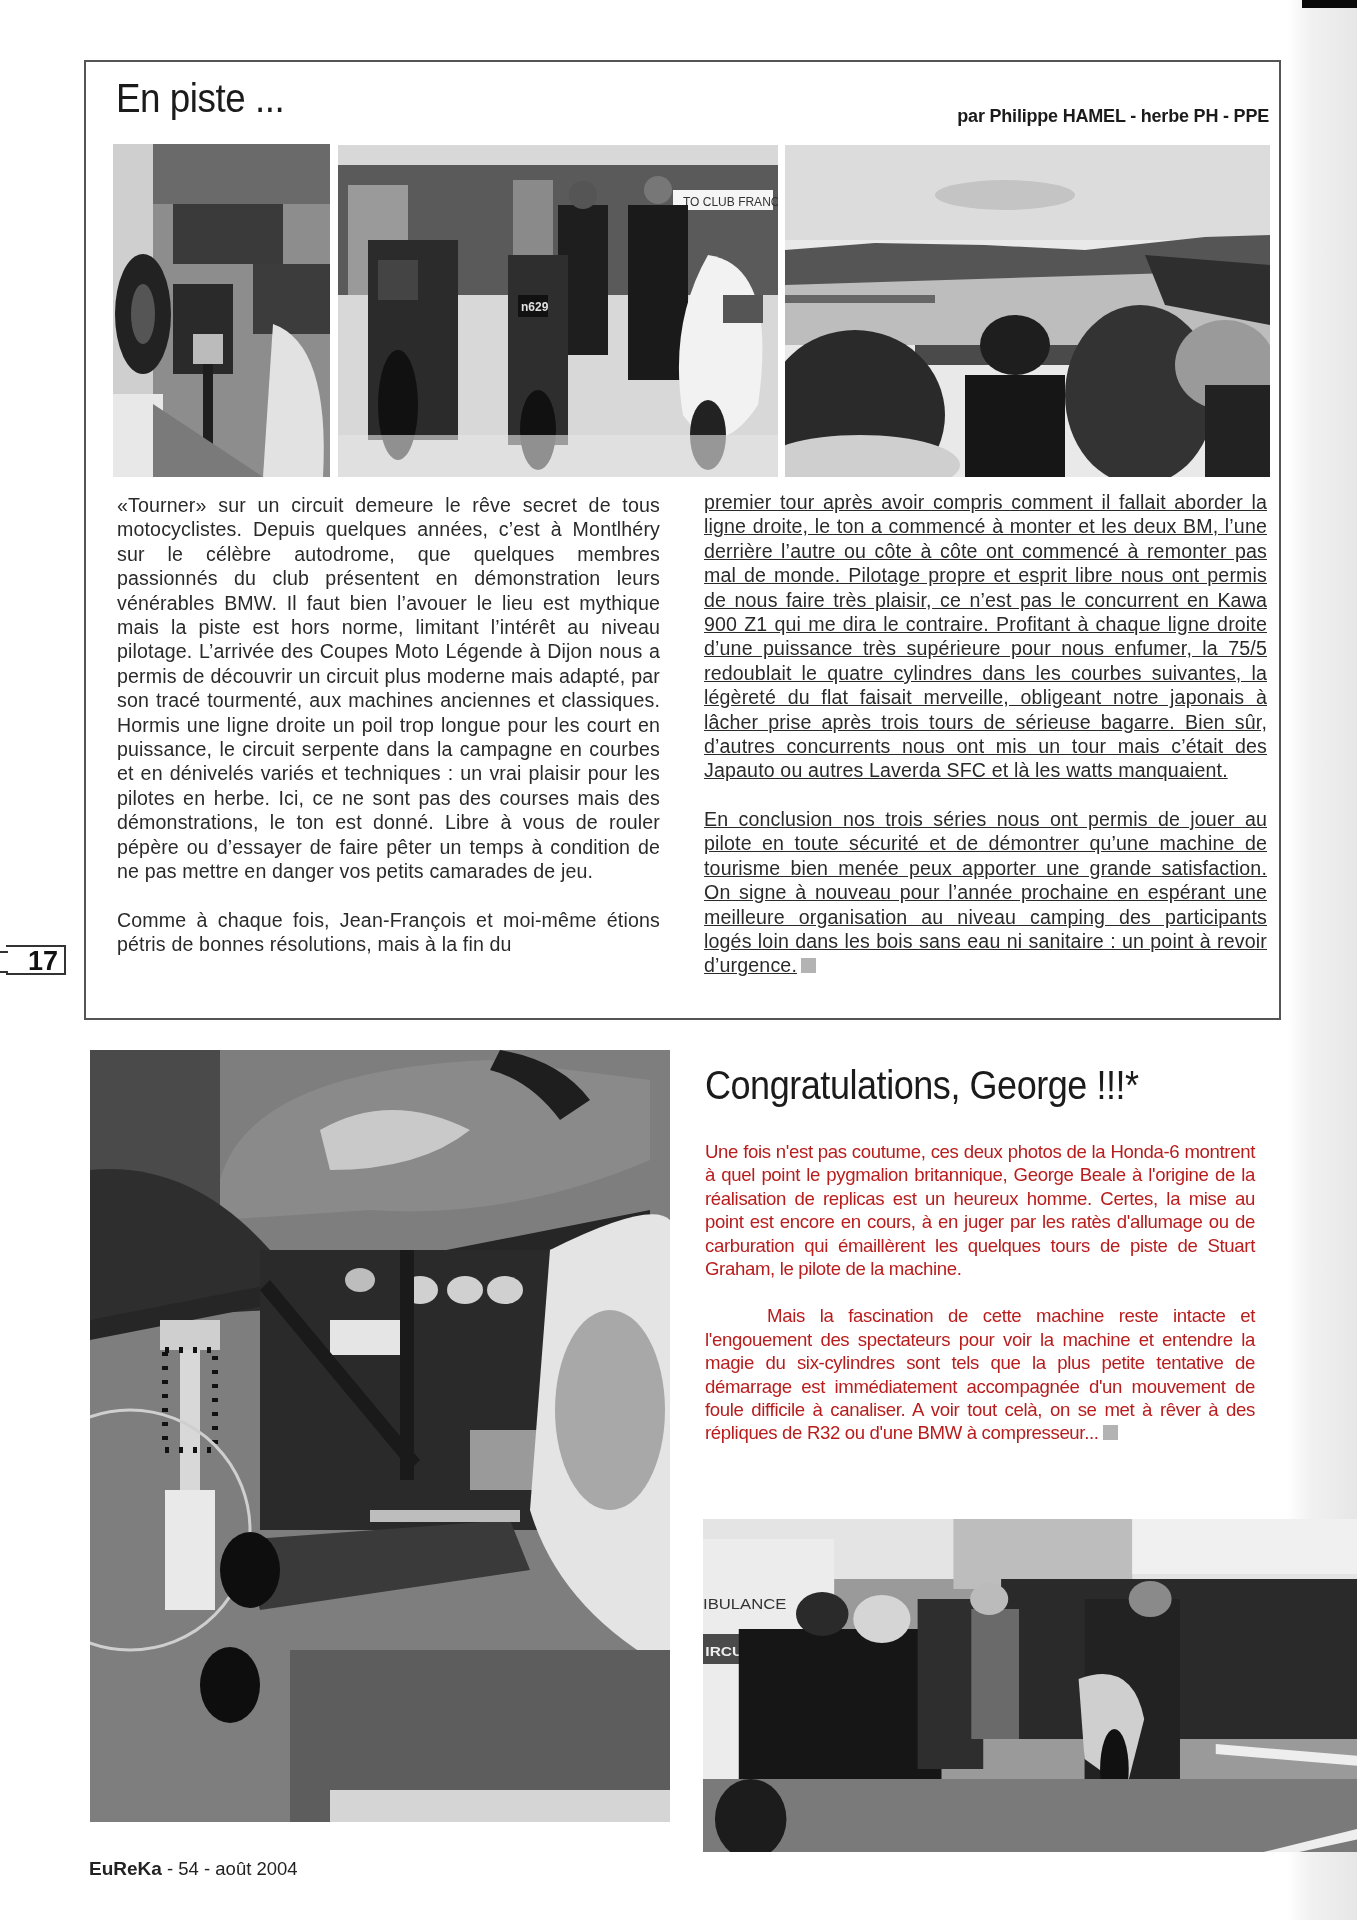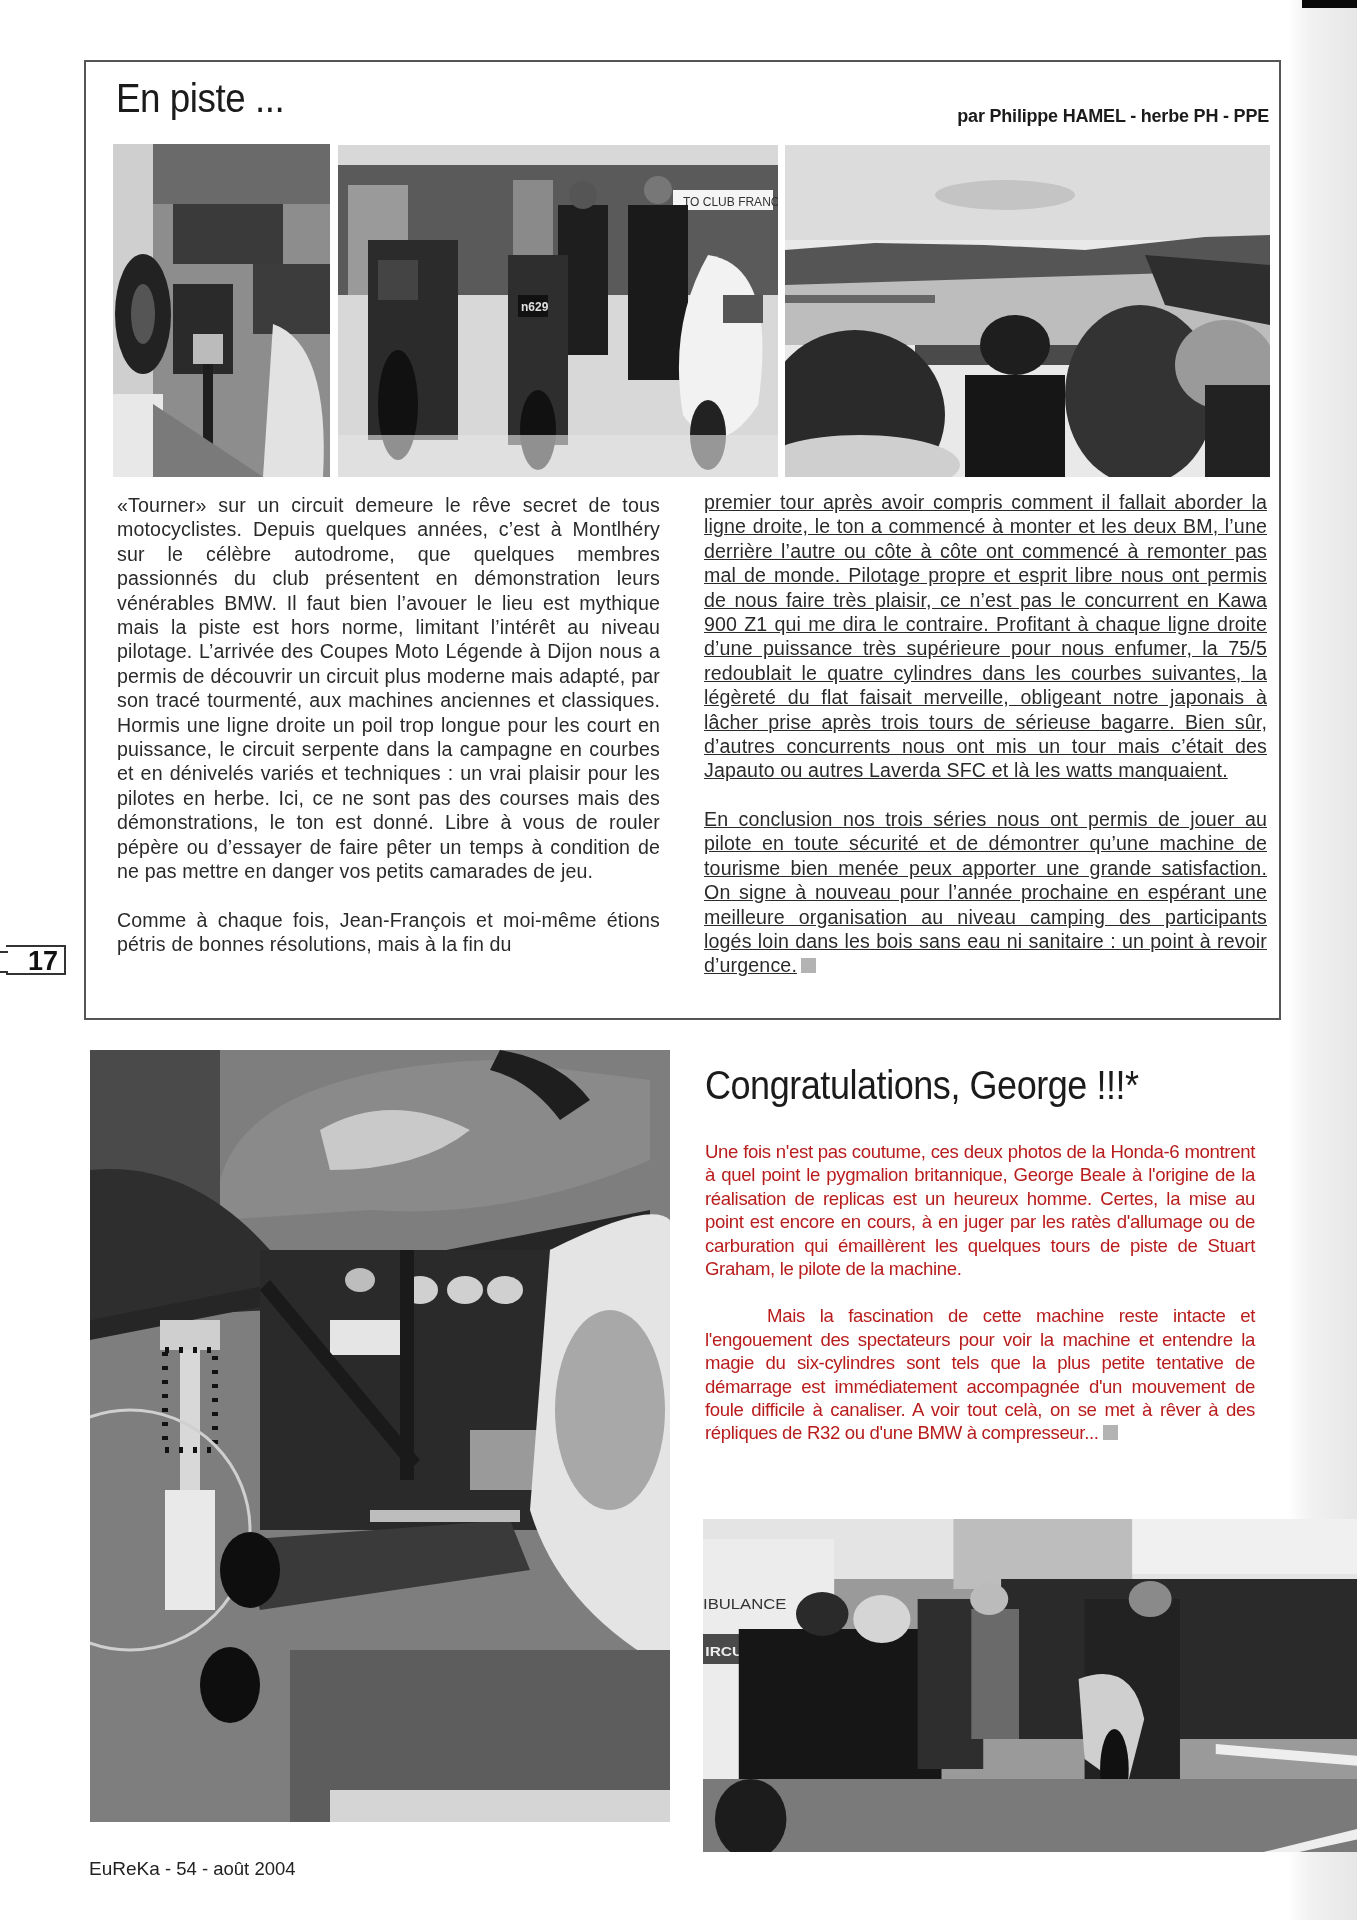--- a/index.html
+++ b/index.html
@@ -73,21 +73,21 @@
     font-size: 18.6px; line-height: 23.4px; color: #b91c1c; letter-spacing: -0.35px;
     text-align: justify;
   }
   .col-congrats p { margin: 0 0 24px 0; }
   .col-congrats .indent { text-indent: 62px; }
   .footnote { margin-top: -4px !important; }
 
   .footer {
     position: absolute; left: 89px; top: 1858px; font-size: 18.5px; color: #222;
   }
-  .footer .mag { font-weight: normal; font-size: 19px; }
+  .footer .mag { font-weight: bold; font-size: 19px; }
 </style>
 </head>
 <body>
 
 <div class="page-edge"></div>
 <div class="corner-mark"></div>
 
 <div class="article-box"></div>
 
 <h1 class="title-en-piste">En piste ...</h1>

